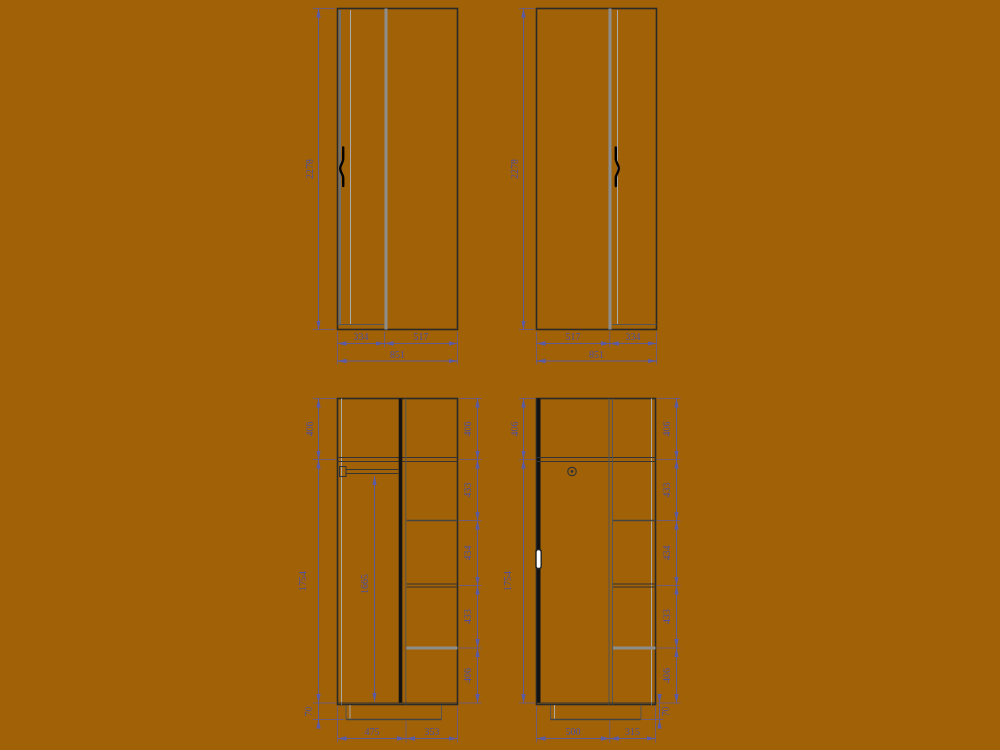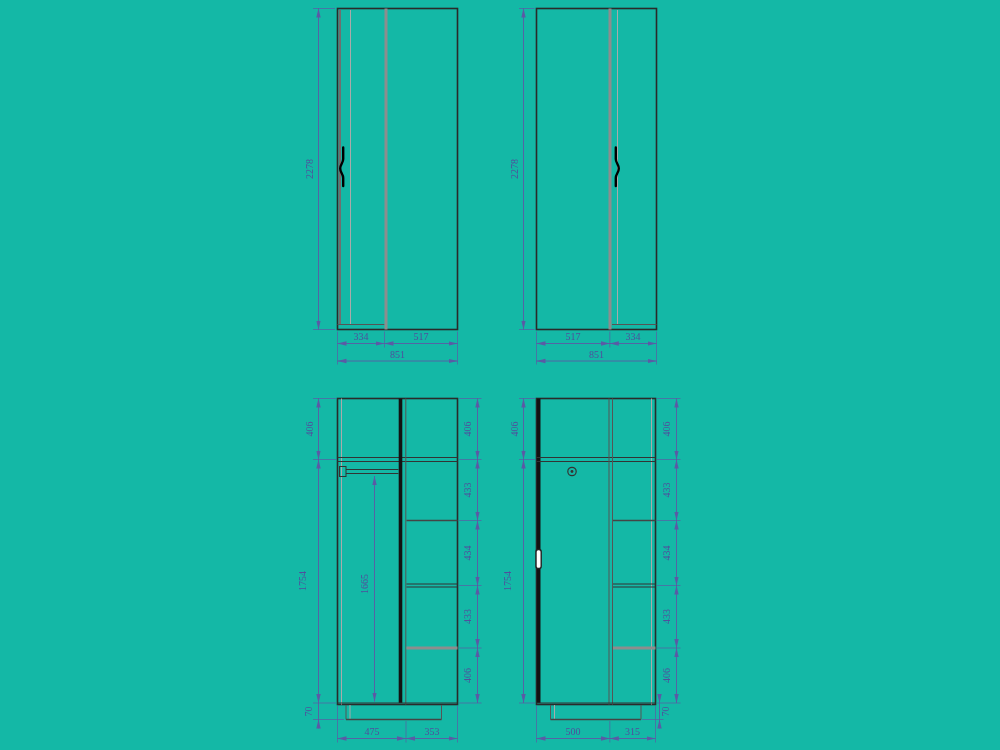--- a/index.html
+++ b/index.html
@@ -1,16 +1,16 @@
 <!DOCTYPE html>
 <html><head>
 <meta charset="utf-8">
 <style>
   html,body{margin:0;padding:0;background:#ffffff;}
-  .canvas{position:relative;width:1000px;height:750px;background:#14b8a6;overflow:hidden;
+  .canvas{position:relative;width:1000px;height:750px;background:#a16207;overflow:hidden;
           font-family:"Liberation Serif","DejaVu Serif",serif;}
   svg{display:block;}
   .outline{stroke:#2a2a2a;stroke-width:1.6;fill:none;}
   .thin{stroke:#555555;stroke-width:1;fill:none;}
   .lighter{stroke:#aaaaaa;stroke-width:1;fill:none;}
   .gray-thick{stroke:#8d8d8d;stroke-width:3;fill:none;}
   .gray-edge{stroke:#6f6f6f;stroke-width:2.4;fill:none;}
   .door-black{stroke:#121212;stroke-width:3.6;fill:none;}
   .board{stroke:#333333;stroke-width:1;fill:none;}
   .shelf-mid{stroke:#444444;stroke-width:1.4;fill:none;}

